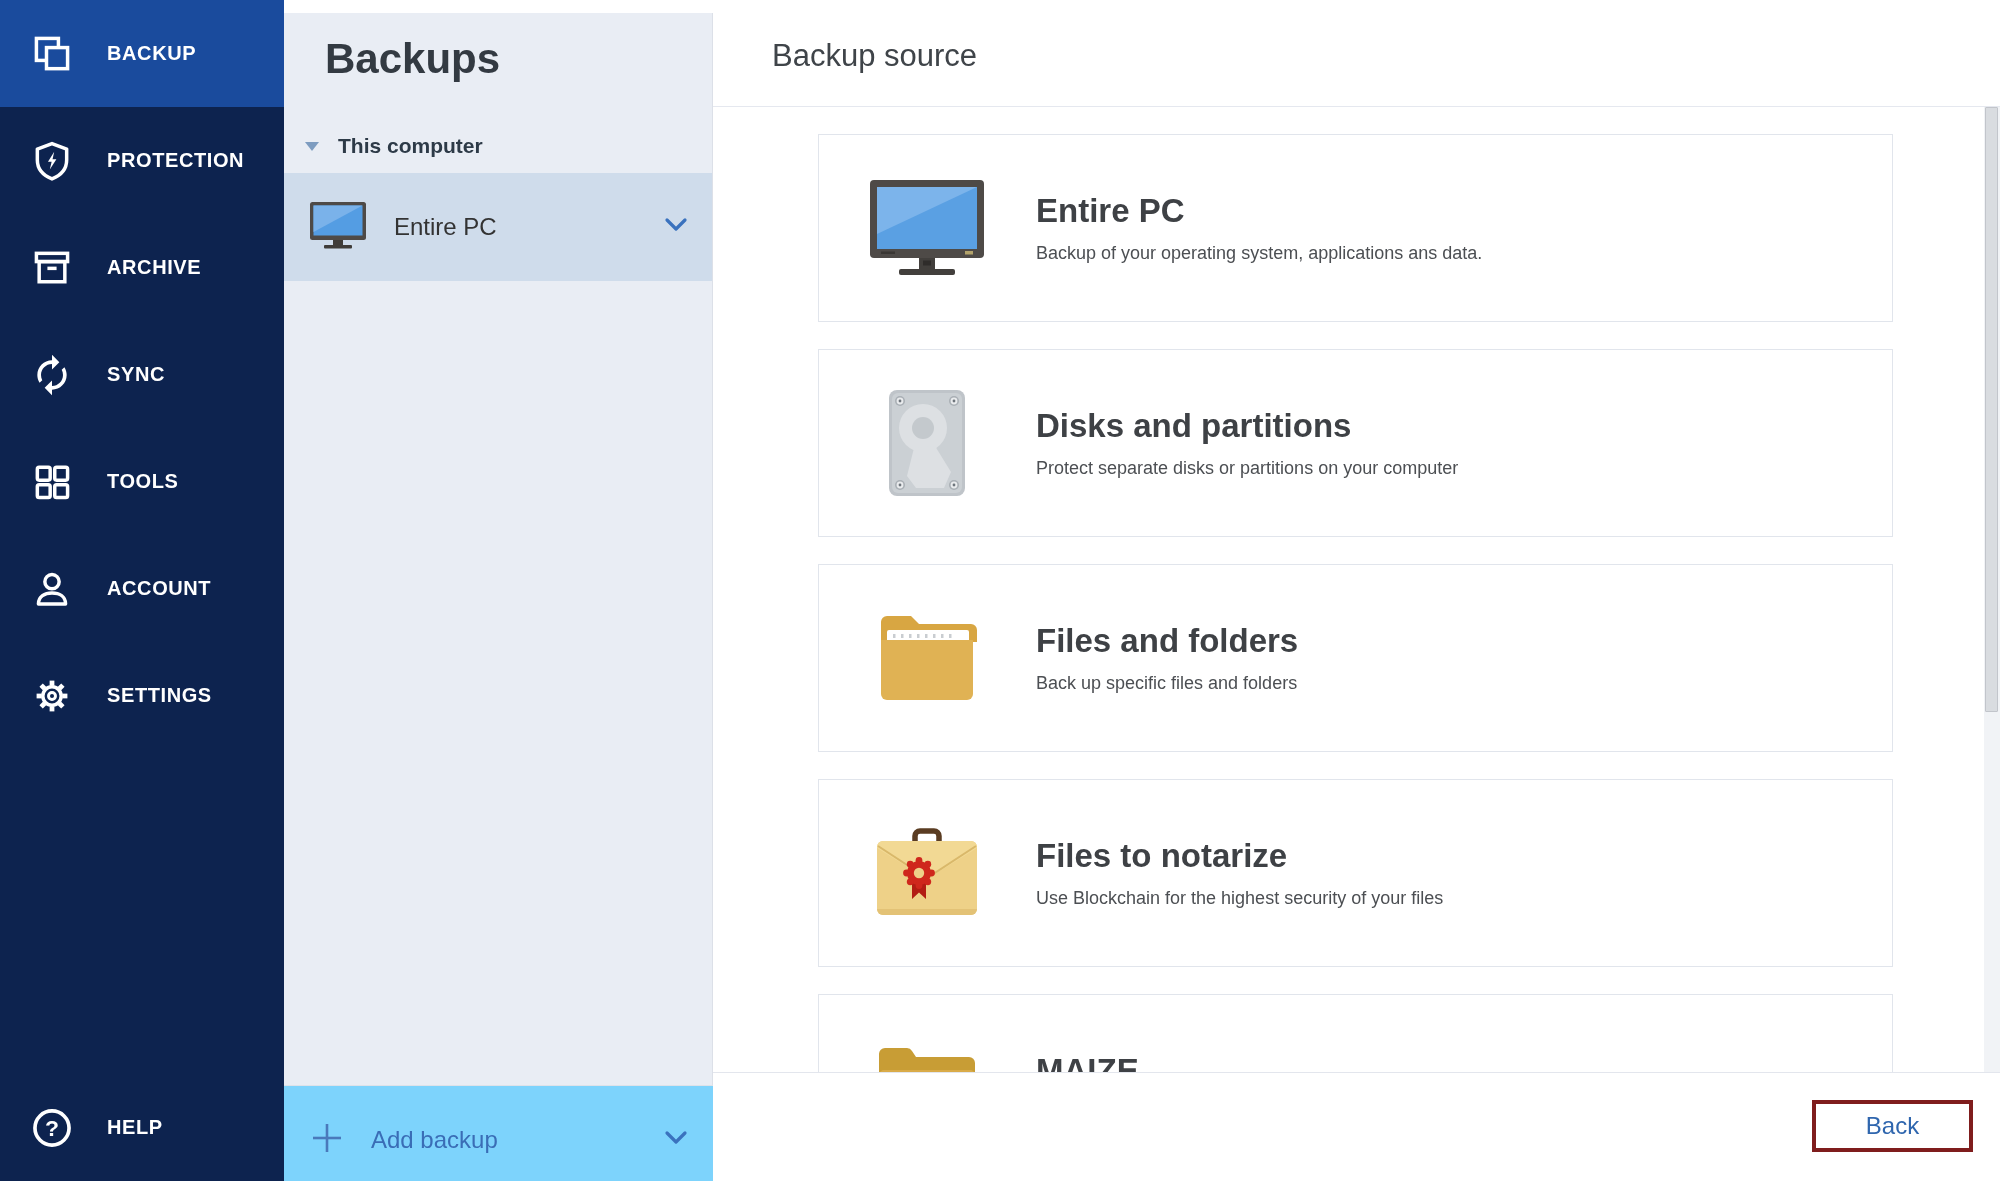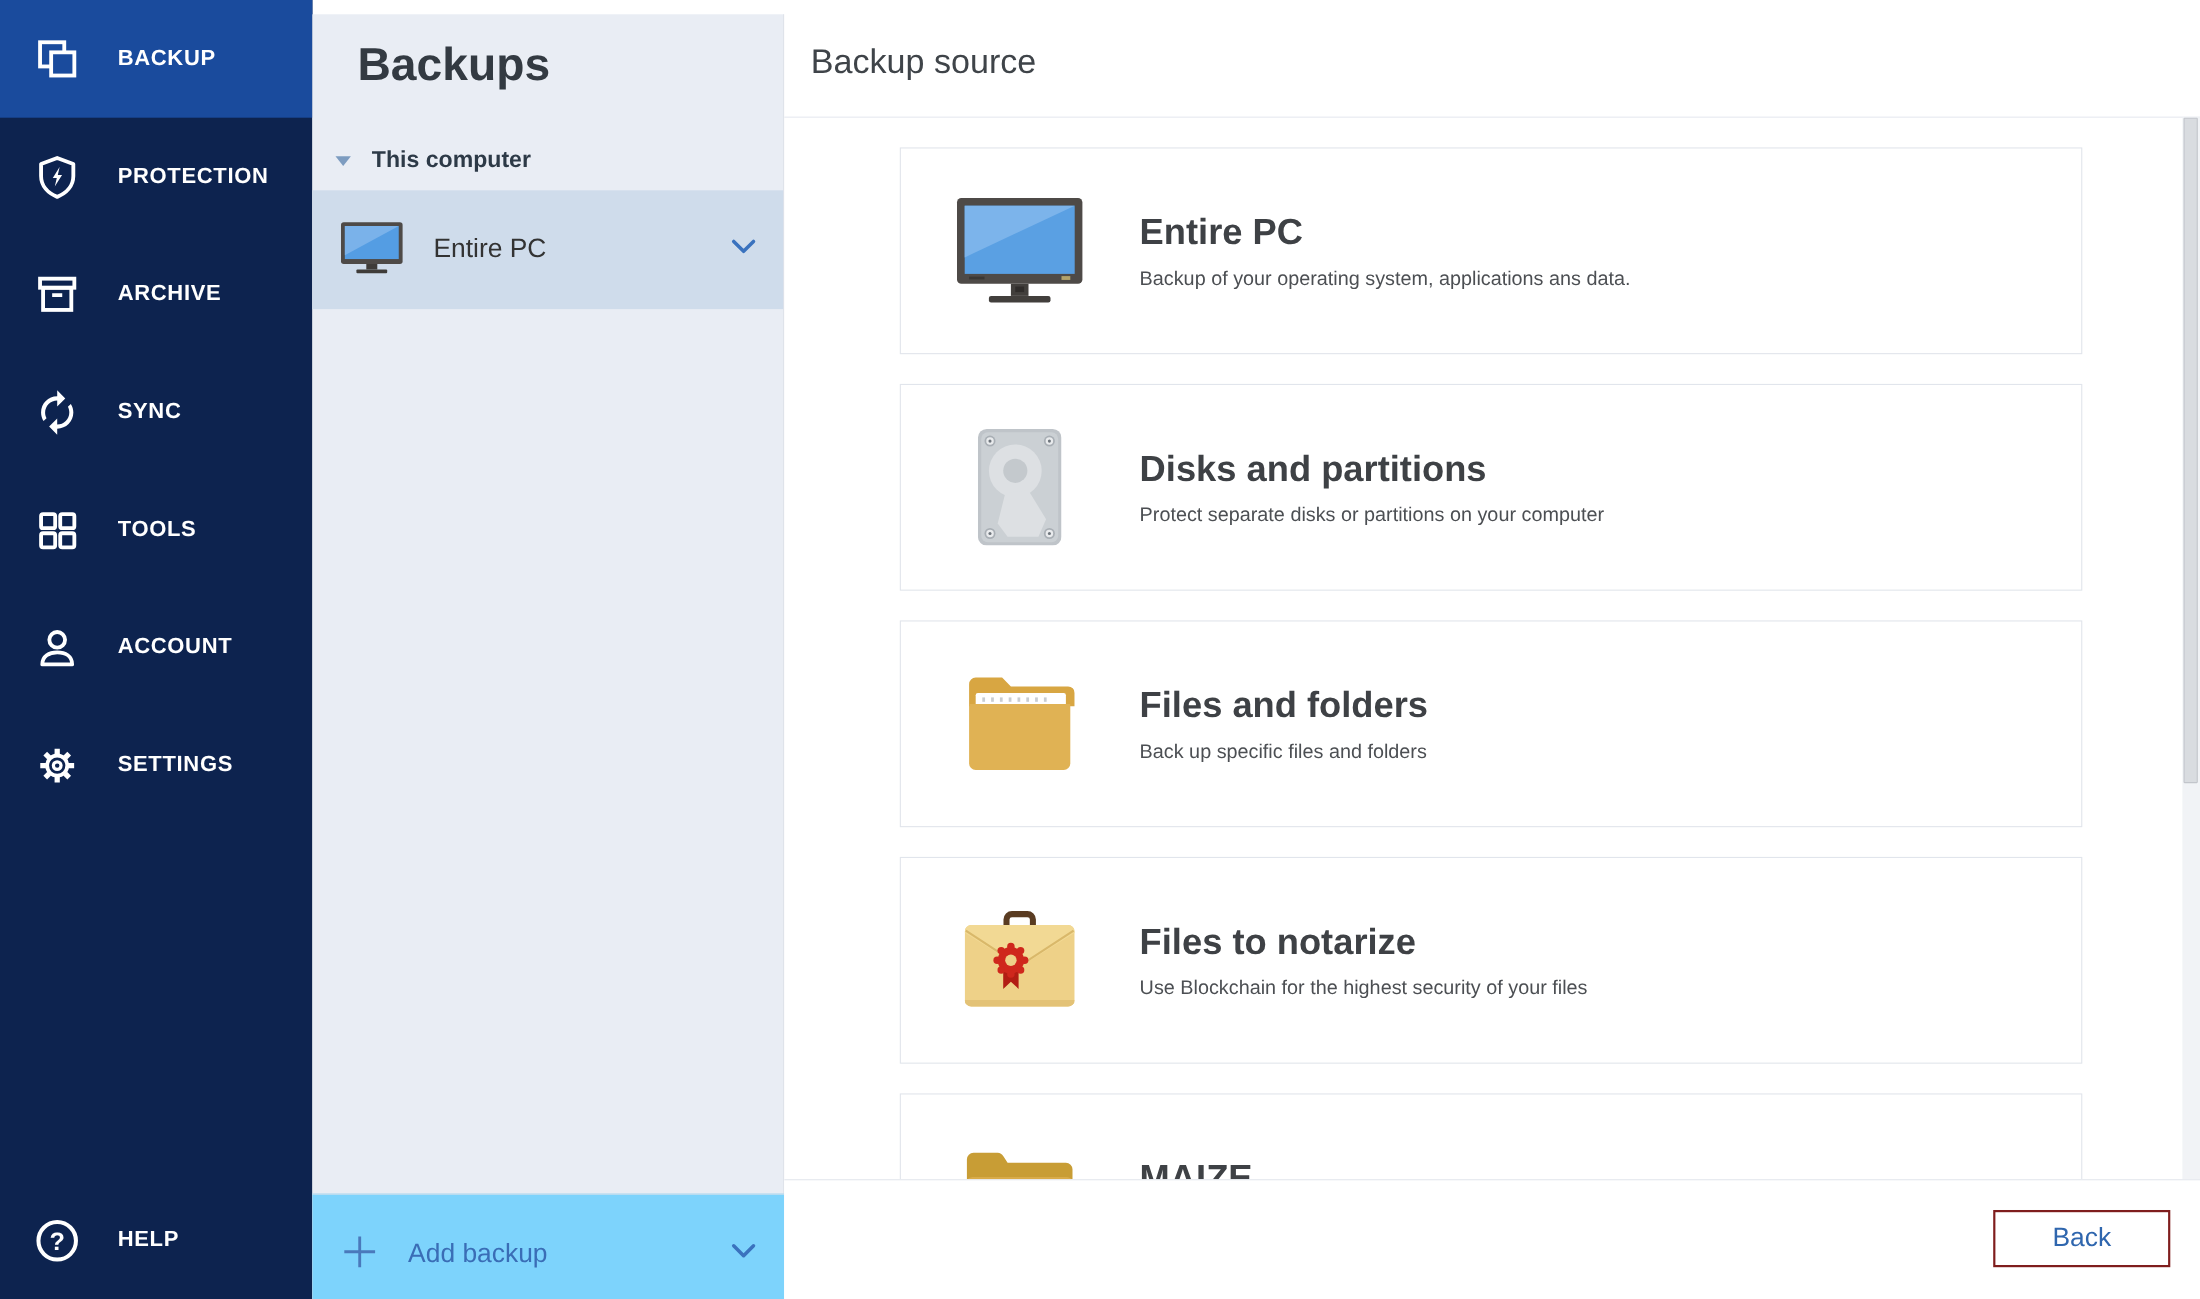--- a/index.html
+++ b/index.html
@@ -24,34 +24,34 @@
   .sel-row .mon { margin-left:25px; }
   .sel-row .lbl { margin-left:27px; font-size:24px; color:#333333; }
   .row-chevron { position:absolute; left:378px; top:50%; transform:translateY(-50%); }
   .panel-footer { position:absolute; left:0; top:1072px; width:429px; height:109px; background:#7dd3fc; border-top:1px solid #dee2e9; display:flex; align-items:center; cursor:pointer; }
   .panel-footer .plus { margin-left:26px; }
   .panel-footer .lbl { margin-left:27px; font-size:24px; color:#3a6db6; }
 
   
   .main { position:absolute; left:713px; top:0; width:1287px; height:1181px; background:#ffffff; }
   .main-header { height:107px; border-bottom:1px solid #e5e8ef; display:flex; align-items:center; }
-  .main-header .title { padding-left:24px; padding-top:6px; font-size:31px; color:#3f4449; }
+  .main-header .title { padding-left:24px; padding-top:6px; font-size:31px; color:#3f4449;margin-left:35px; }
   .cards { position:absolute; top:108px; left:0; right:0; bottom:0; }
   .card { position:relative; margin:26px 107px 0 105px; height:188px; background:#ffffff; border:1px solid #e1e5ec; cursor:pointer; }
   .card + .card { margin-top:27px; }
   .card-icon { position:absolute; left:50px; top:50%; transform:translateY(-50%); width:116px; display:flex; justify-content:center; }
   .card-text { position:absolute; left:217px; top:55px; }
   .card-title { font-size:33px; line-height:42px; font-weight:600; color:#3e4145; }
   .card-sub { margin-top:6px; font-size:18px; line-height:30px; color:#4c4f53; }
 
   .scrollbar { position:absolute; right:0; top:107px; width:16px; height:966px; background:#f1f3f6; z-index:4; }
   .scroll-thumb { position:absolute; left:1px; top:0; width:13px; height:605px; background:#d9dce0; border:1px solid #c2c5cb; border-radius:1px; cursor:pointer; }
 
   .main-footer { position:absolute; left:0; top:1072px; width:1287px; height:109px; background:#ffffff; border-top:1px solid #e3e6ed; z-index:5; }
-  .back-btn { position:absolute; right:27px; top:27px; width:161px; height:52px; background:#ffffff; border:2px solid #7f1d1d; color:#2f66ae; font-size:24px; display:flex; align-items:center; justify-content:center; cursor:pointer; }
+  .back-btn { position:absolute; right:27px; top:27px; width:161px; height:52px; background:#ffffff; border:4px solid #7f1d1d; color:#2f66ae; font-size:24px; display:flex; align-items:center; justify-content:center; cursor:pointer; }
 </style>
 </head>
 <body>
 
 <aside class="sidebar">
 
   <div class="side-item active">
     <span class="ic">
       <svg width="44" height="44" viewBox="0 0 24 24" fill="none" stroke="#ffffff" stroke-width="1.9">
         <rect x="3.5" y="3.5" width="12" height="12"></rect>

